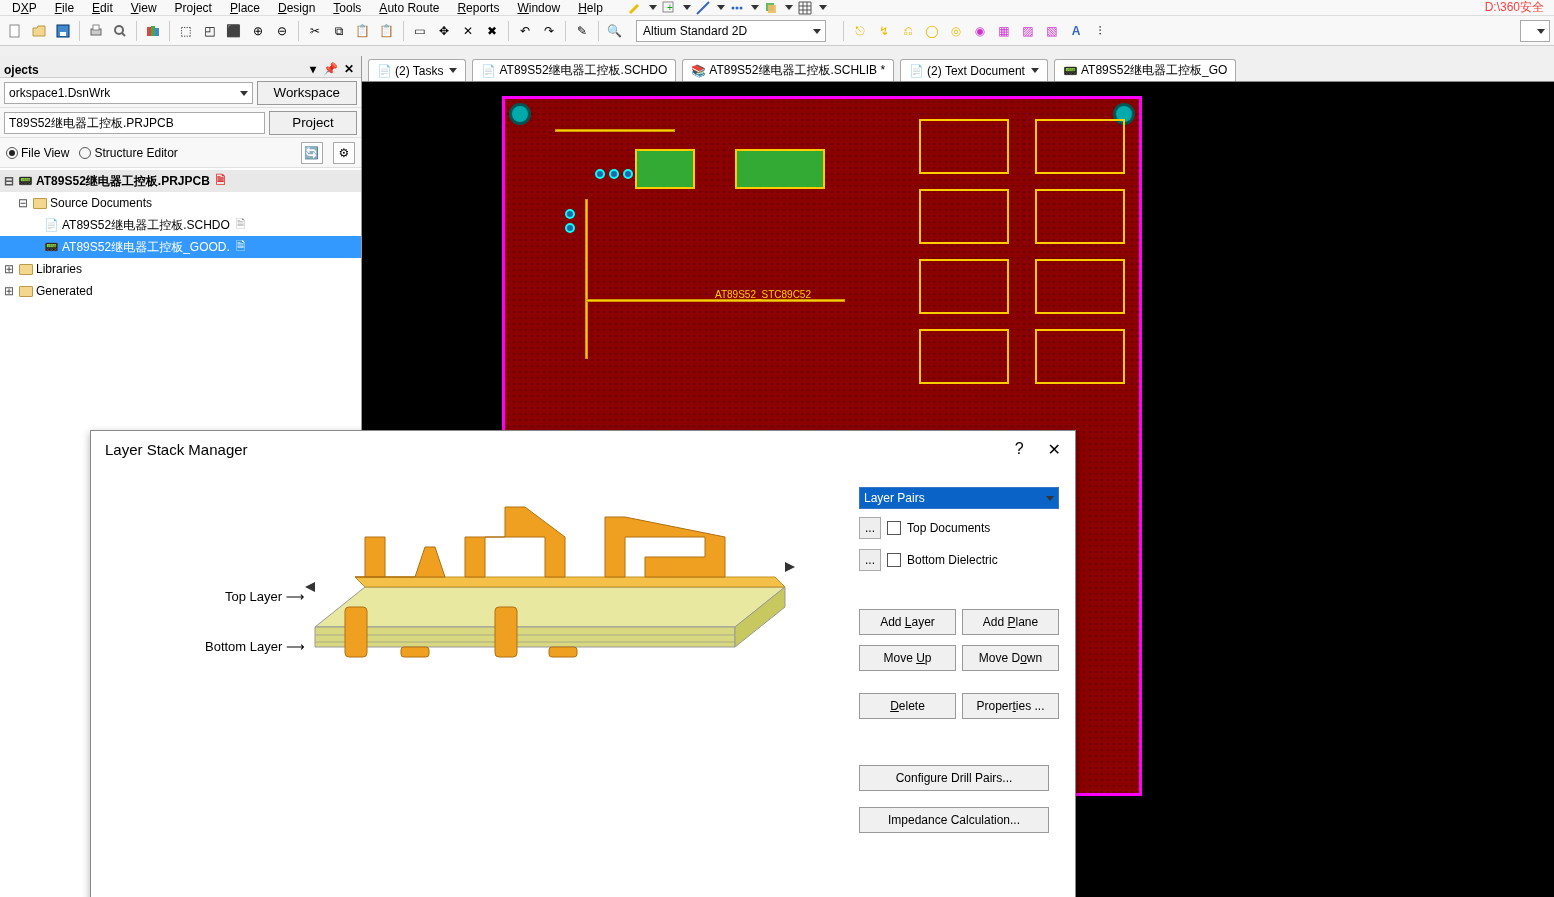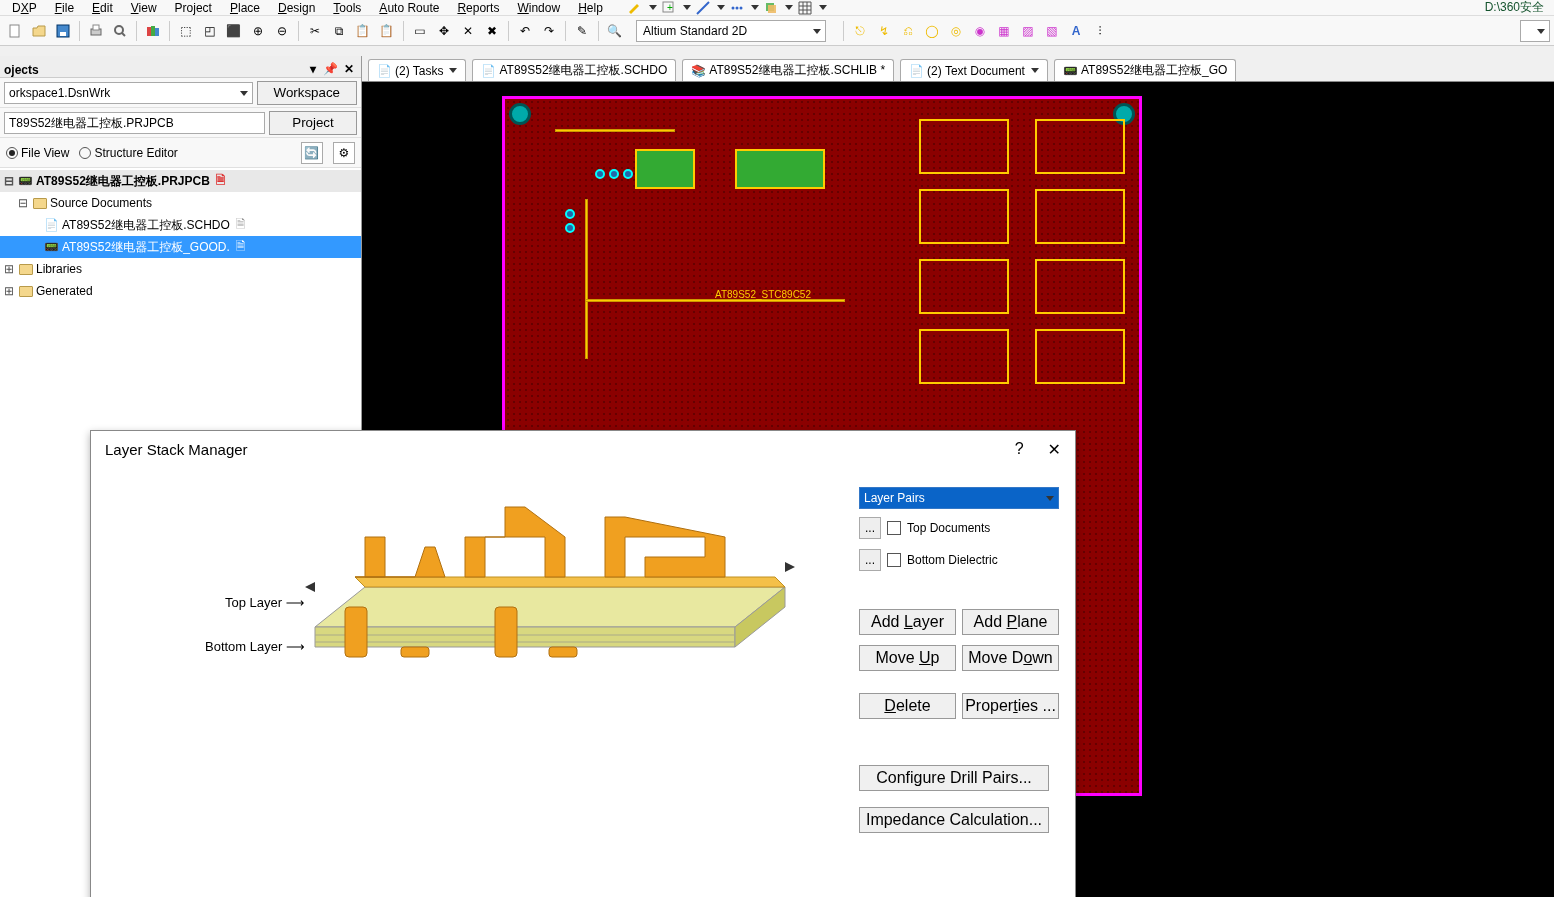--- a/index.html
+++ b/index.html
@@ -3,21 +3,21 @@
 <meta charset="utf-8">
 <style>
 * { margin:0; padding:0; box-sizing:border-box; font-family:"Segoe UI",Tahoma,sans-serif; }
 body { width:1554px; height:897px; overflow:hidden; background:#f0f0f0; position:relative; font-size:12px; }
 .menubar { height:16px; background:#f8f8f8; border-bottom:1px solid #ddd; display:flex; align-items:center; padding:0 4px; gap:2px; }
 .menubar .menu { padding:3px 8px; cursor:pointer; }
 .menubar .menu u { text-decoration:underline; }
 .menubar .mbicon { width:18px; height:18px; display:inline-flex; align-items:center; justify-content:center; margin:0 1px; }
 .drop-tri { width:0; height:0; border-left:4px solid transparent; border-right:4px solid transparent; border-top:5px solid #333; display:inline-block; vertical-align:middle; margin-left:2px;}
 .menubar .spacer { flex:1; }
-.path { padding:0 6px; color:#14532d; }
+.path { padding:0 6px; color:#ef4444; }
 .toolbar { height:30px; background:#f8f8f8; border-bottom:1px solid #ccc; display:flex; align-items:center; padding:0 4px; gap:2px; }
 .tbtn { width:22px; height:22px; display:flex; align-items:center; justify-content:center; cursor:pointer; border:1px solid transparent; }
 .vsep { width:1px; height:20px; background:#ccc; margin:0 3px; }
 .combo { height:22px; border:1px solid #aaa; background:#fff; padding:0 14px 0 6px; position:relative; min-width:190px; line-height:20px;}
 .combo::after { content:""; position:absolute; right:4px; top:8px; border-left:4px solid transparent; border-right:4px solid transparent; border-top:5px solid #333;}
 .main { position:absolute; top:56px; left:0; right:0; bottom:0; display:flex;}
 .left { width:362px; background:#f8f8f8; border-right:1px solid #999; display:flex; flex-direction:column;}
 .panel-title { height:22px; background:#eee; border-bottom:1px solid #ccc; display:flex; align-items:flex-end; padding:0 4px; font-weight:bold; }
 .panel-title .pticons { margin-left:auto; display:flex; gap:2px;}
 .pticons span { width:16px; height:16px; display:flex; align-items:center; justify-content:center; cursor:pointer;}
@@ -58,21 +58,21 @@
 .stackimg { width:740px; height:200px; position:relative;}
 .stacklabel { position:absolute; font-size:13px;}
 .svgstack { position:absolute; left:180px; top:0; width:520px; height:200px;}
 .dcontrols { width:200px; display:flex; flex-direction:column; gap:6px;}
 .ddrop { height:22px; border:1px solid #3478c7; background:#0a64c8; color:#fff; padding:0 4px; line-height:20px; position:relative;}
 .ddrop::after { content:""; position:absolute; right:4px; top:8px; border-left:4px solid transparent; border-right:4px solid transparent; border-top:5px solid #333;}
 .ddbtn { height:22px; width:22px; border:1px solid #aaa; background:#eee; text-align:center; line-height:20px; margin-right:6px;}
 .chkrow { display:flex; align-items:center; height:26px;}
 .chk { width:14px; height:14px; border:1px solid #555; display:inline-block; margin-right:6px;}
 .btnrow { display:flex; gap:6px; margin-top:14px;}
-.dbtn { flex:1; height:26px; border:1px solid #999; background:#f0f0f0; cursor:pointer; font-size:16px;}
+.dbtn { flex:1; height:26px; border:1px solid #999; background:#f0f0f0; cursor:pointer; font-size:12px;}
 .dbtn.full{flex:none; width:190px; margin-top:10px;}
 u{text-decoration:underline;}
 </style>
 </head>
 <body>
 
 <div class="menubar">
   <span class="menu"><span>  D<u>X</u>P  </span></span>
   <span class="menu"><u>F</u>ile</span>
   <span class="menu"><u>E</u>dit</span>
@@ -337,21 +337,21 @@
 <div class="dialog">
   <div class="dtitle">
     <span>Layer Stack Manager</span>
     <div class="dicons">
       <span>?</span>
       <span>✕</span>
     </div>
   </div>
   <div class="dbody">
     <div class="stackimg">
-      <div class="stacklabel" style="top:108px;left:120px;"><span>Top Layer</span> ⟶</div>
+      <div class="stacklabel" style="top:102px;left:120px;"><span>Top Layer</span> ⟶</div>
       <div class="stacklabel" style="top:152px;left:100px;"><span>Bottom Layer</span> ⟶</div>
       <svg class="svgstack" viewBox="0 0 520 200">
 
         <polygon points="30,140 450,140 500,100 80,100" fill="#e8e8a0" stroke="#999"></polygon>
         <polygon points="30,160 450,160 450,140 30,140" fill="#d8d880" stroke="#999"></polygon>
         <polygon points="450,160 500,120 500,100 450,140" fill="#c8c860" stroke="#999"></polygon>
 
         <path d="M30,148 l420,0 M30,155 l420,0" stroke="#aa8" stroke-width="1"></path>
 
         <polygon points="80,100 500,100 490,90 70,90" fill="#f4c048" stroke="#c09020"></polygon>

